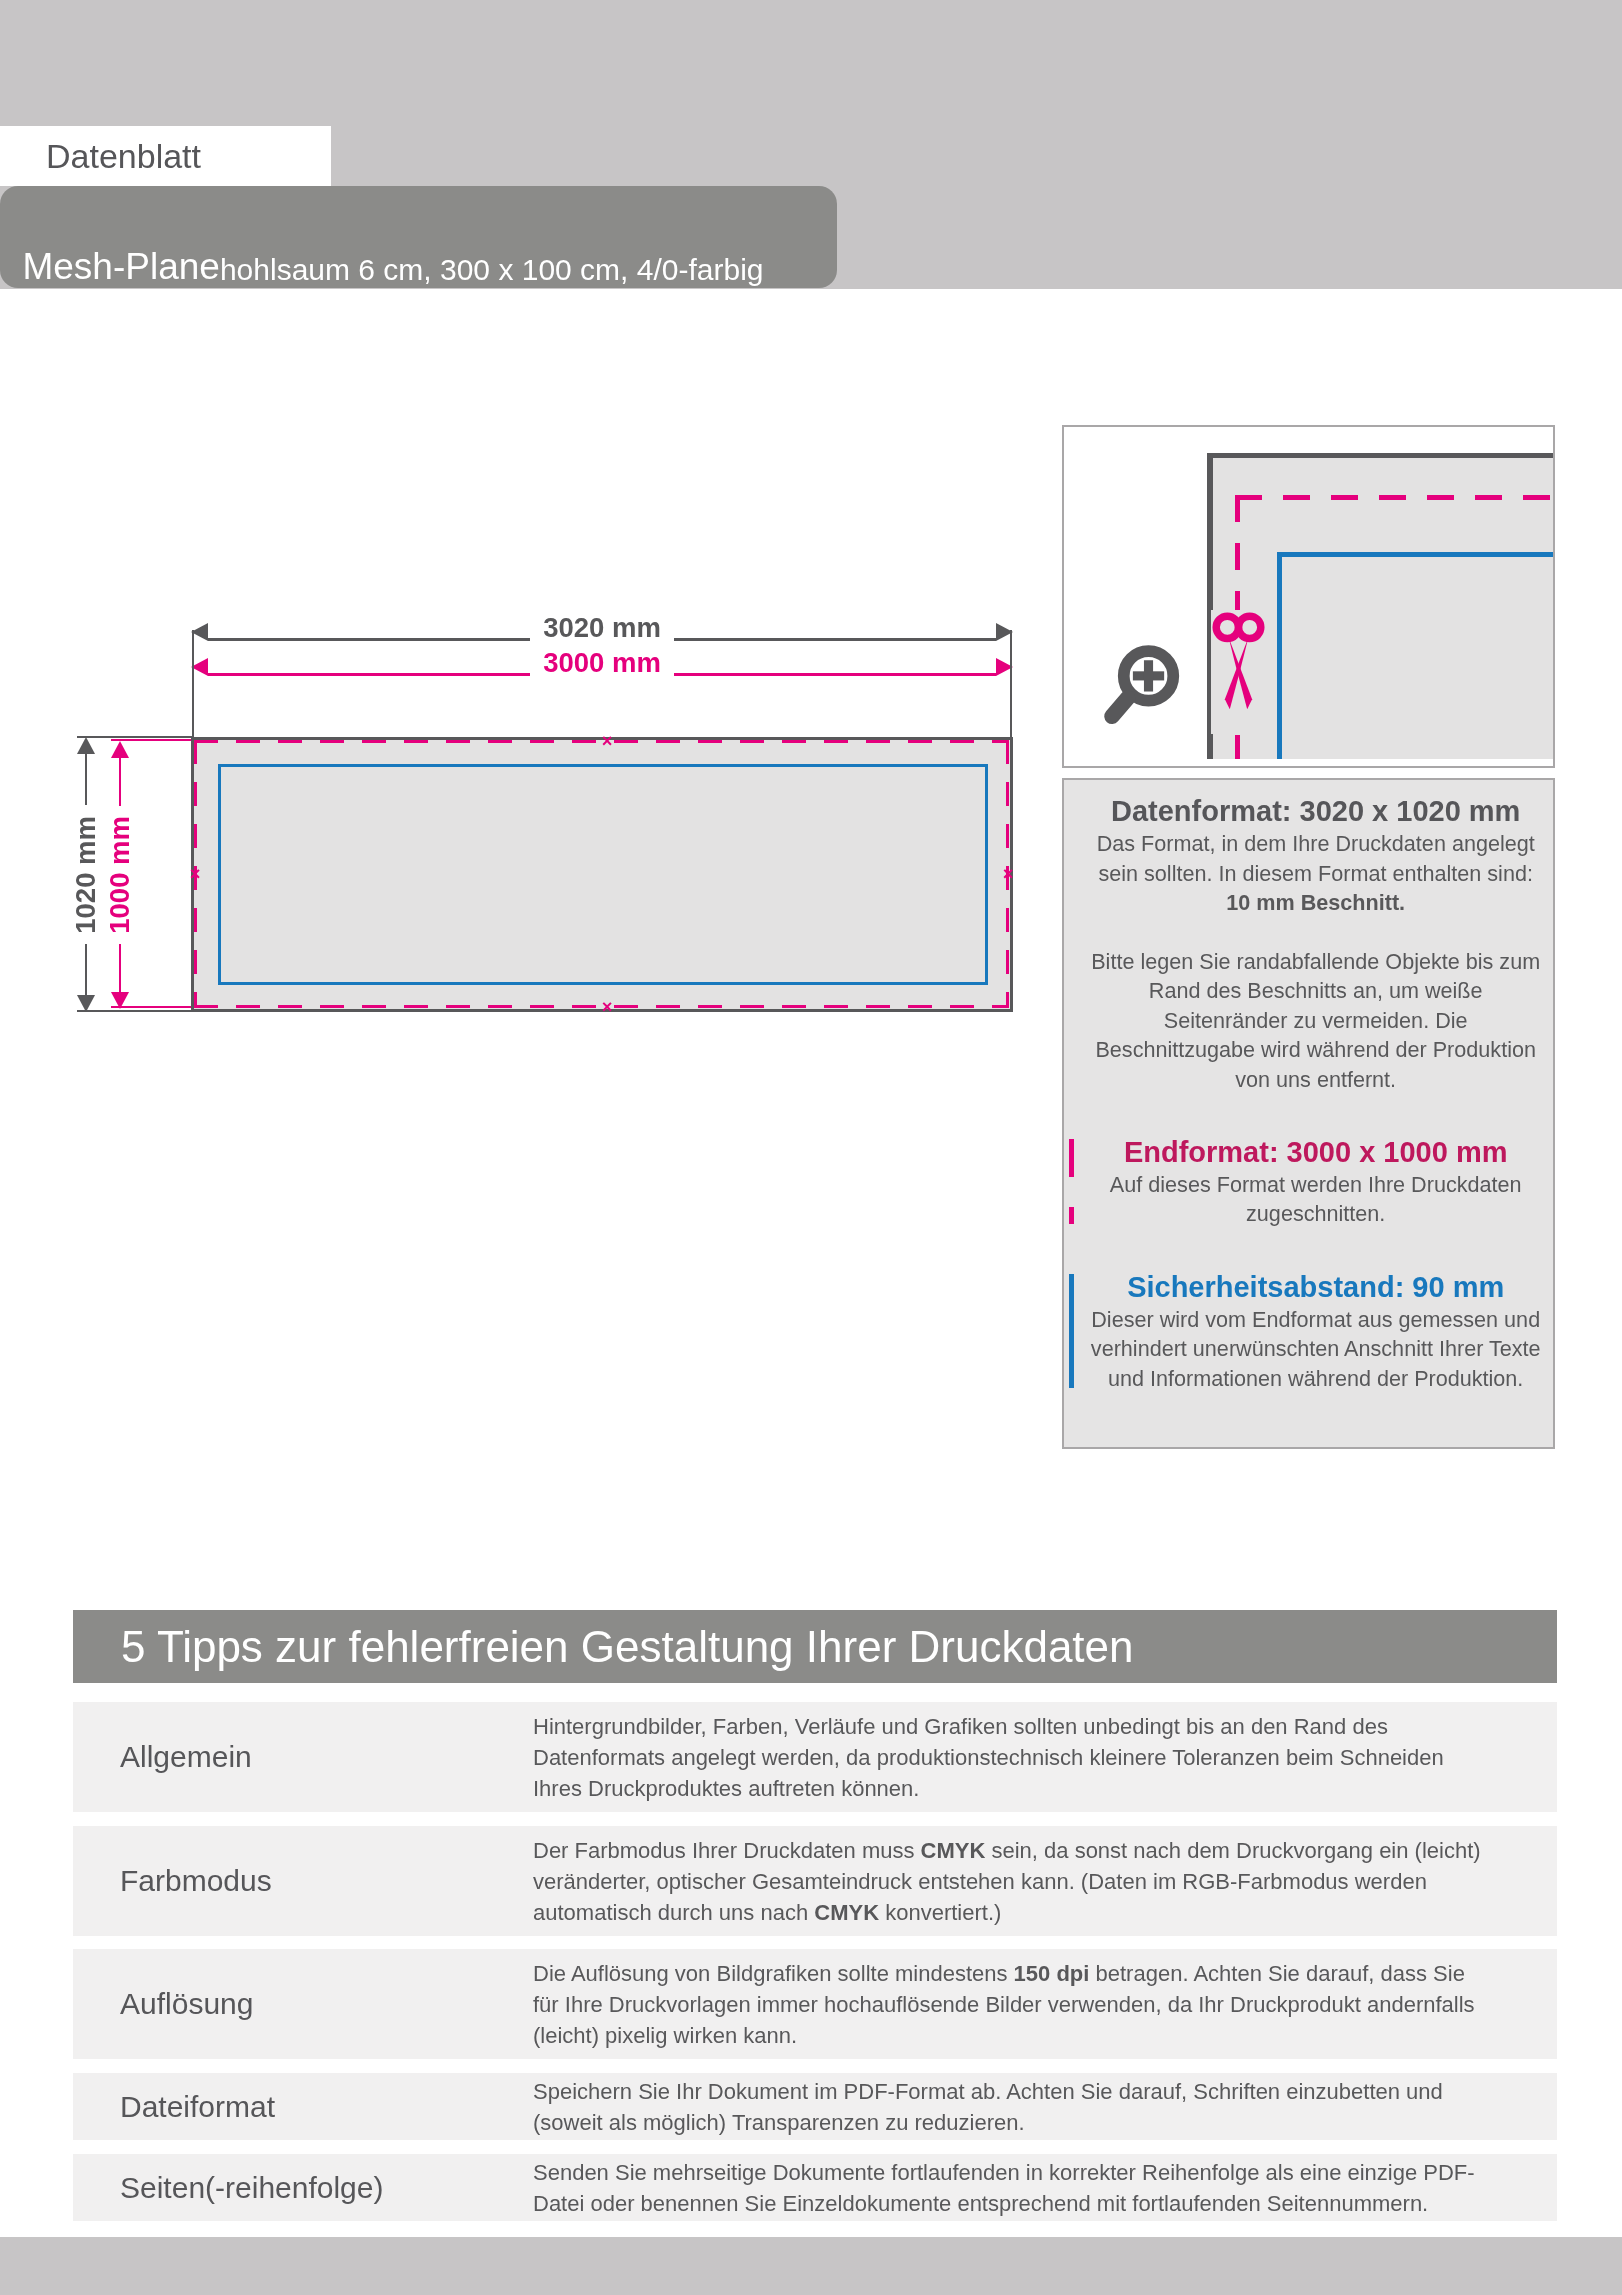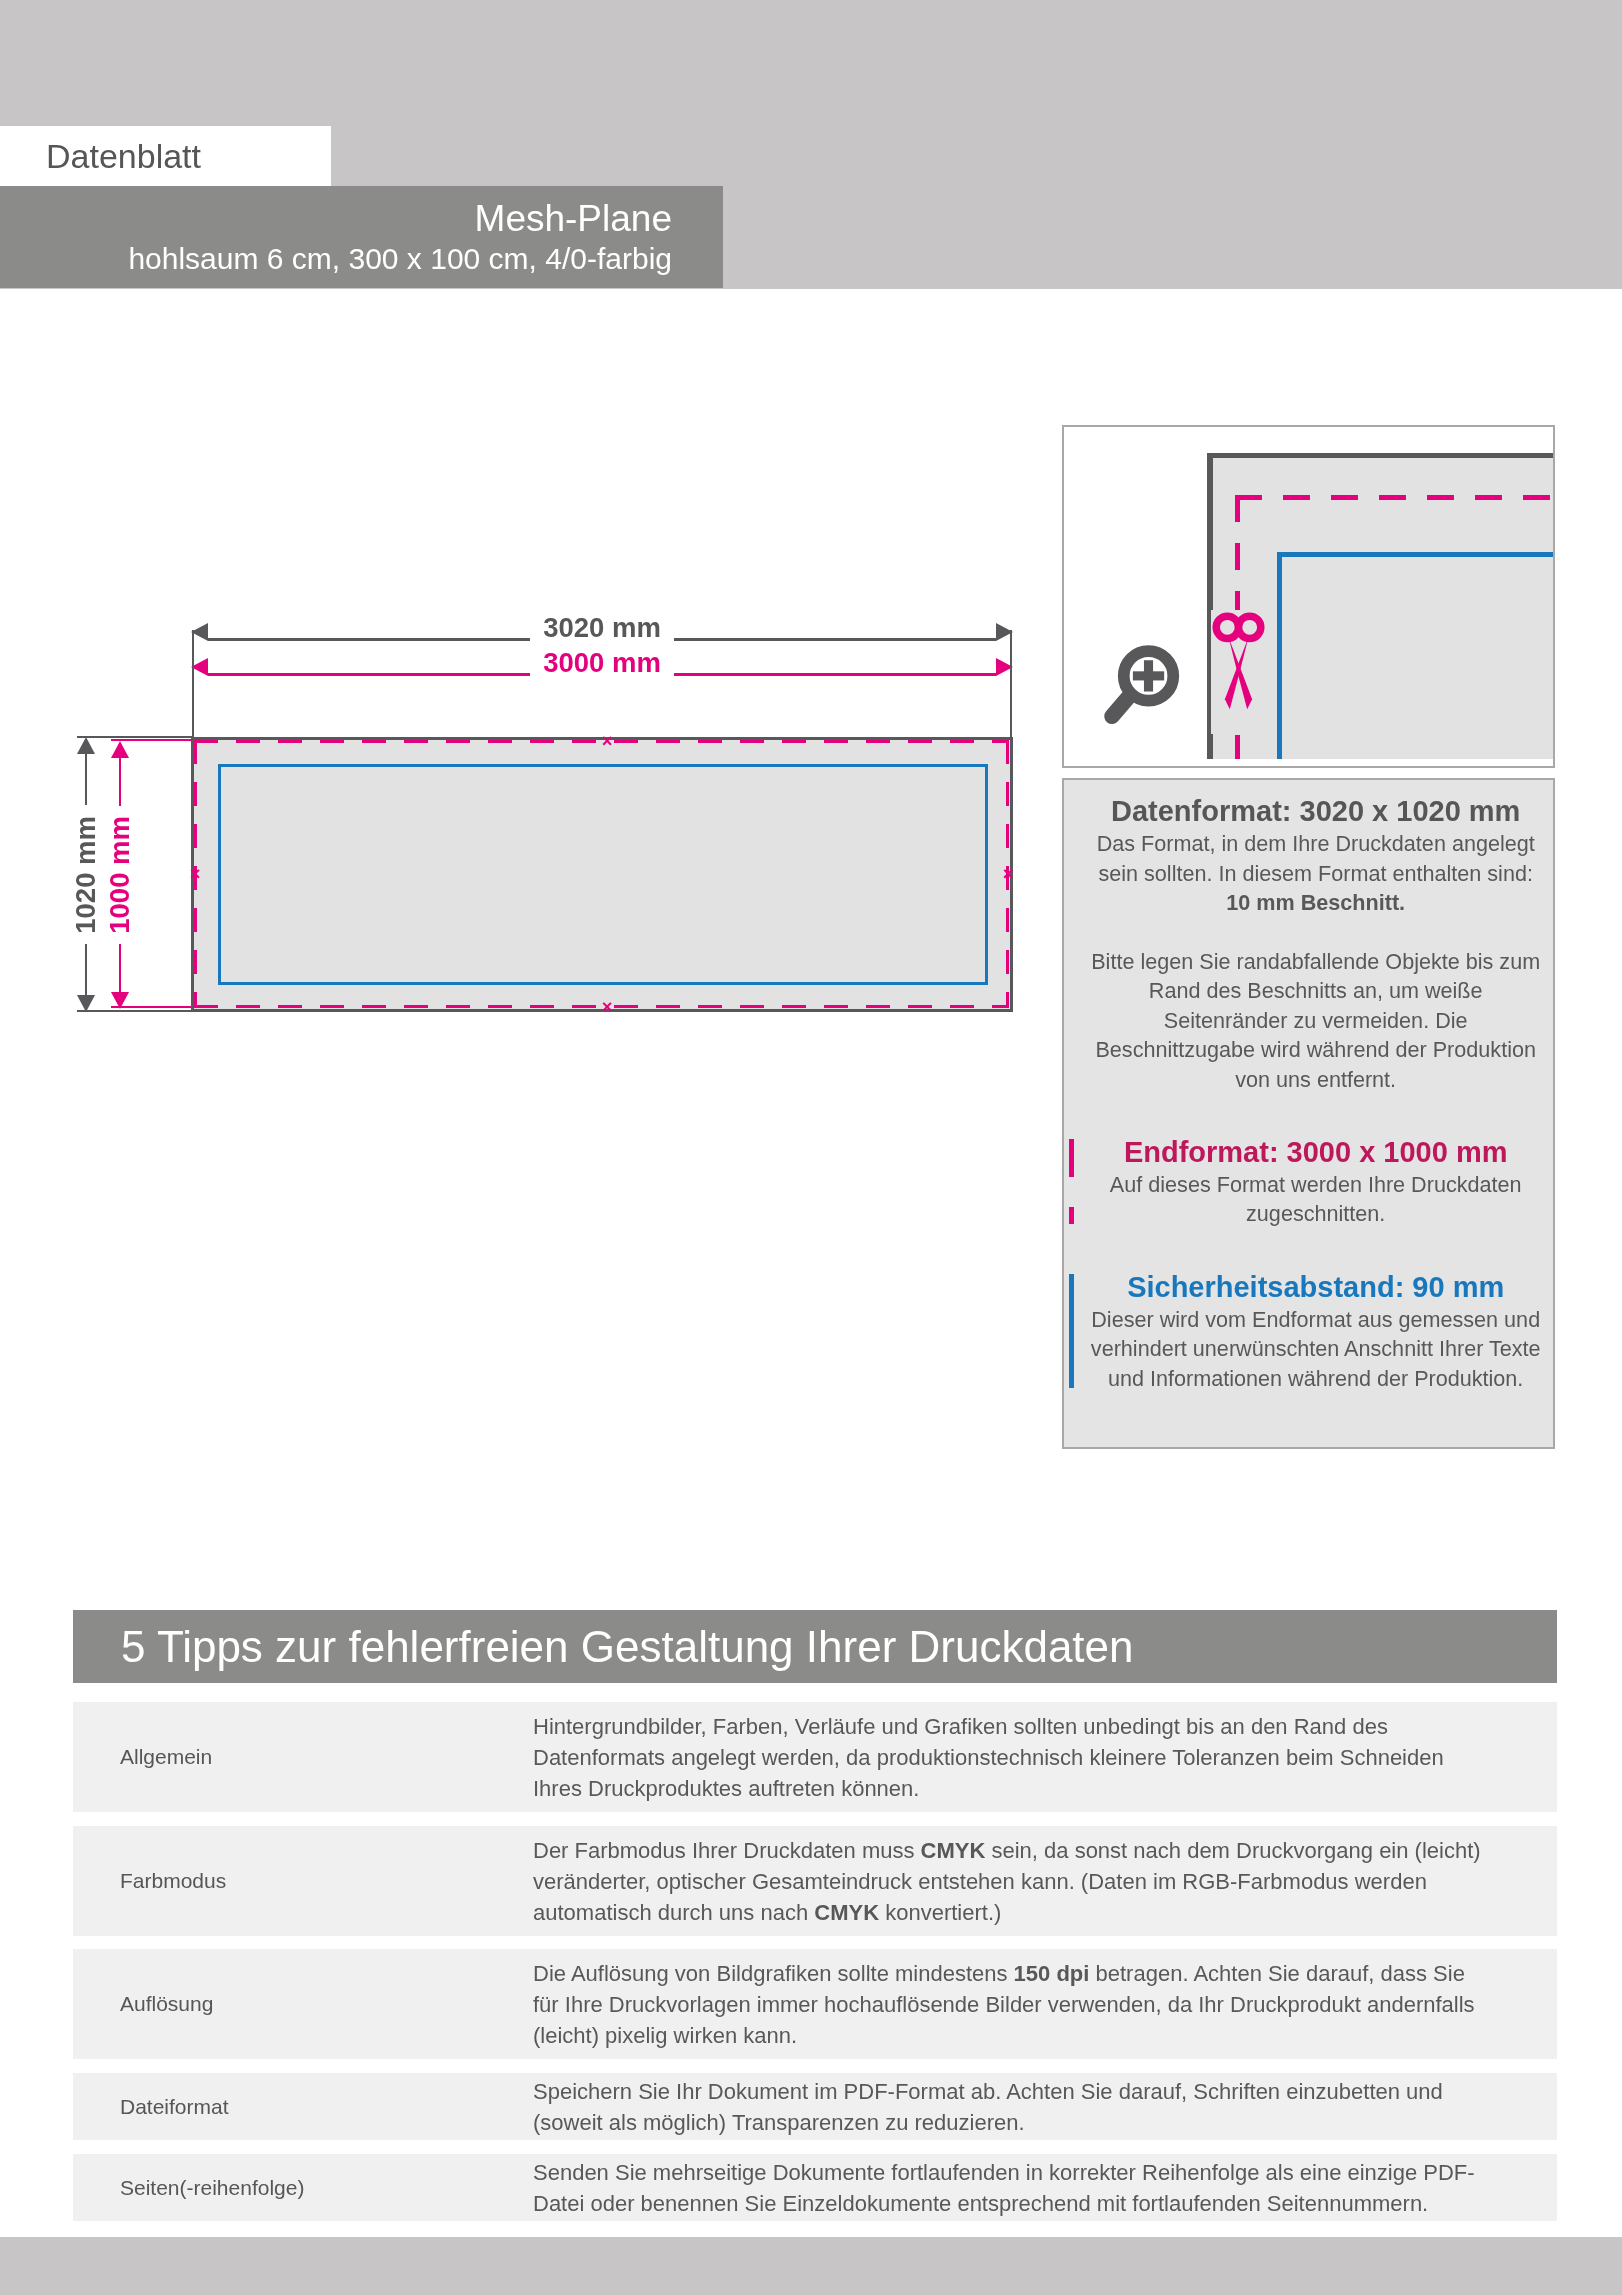--- a/index.html
+++ b/index.html
@@ -11,23 +11,23 @@
     overflow:hidden;
   }
   
   .header-band{position:absolute;left:0;top:0;width:1623px;height:289px;background:#c7c5c6;}
   .doc-label{
     position:absolute;left:0;top:126px;width:331px;height:60px;background:#ffffff;
     display:flex;align-items:center;box-sizing:border-box;padding-left:46px;
     font-size:34px;color:#565659;
   }
   .title-bar{
-    position:absolute;left:0;top:186px;width:723px;height:102px;background:#8b8b89;
-    display:flex;flex-direction:column;justify-content:center;align-items:flex-end;
-    box-sizing:border-box;padding-right:51px;color:#ffffff;
+    position:absolute;left:0;top:186px;width:837px;height:102px;background:#8b8b89;
+    display:flex;flex-direction:row;justify-content:center;align-items:flex-end;
+    box-sizing:border-box;padding-right:51px;color:#ffffff;border-radius:18px;
   }
   .title-bar .title{font-size:37px;line-height:43px;}
   .title-bar .subtitle{font-size:30px;line-height:37px;}
   
   .h-dim{position:absolute;left:191px;width:822px;height:22px;display:flex;align-items:flex-end;}
   .h-dim .line{flex:1;height:2.6px;}
   .h-dim .dimlabel{margin:0 13px;font-size:27.5px;font-weight:bold;line-height:1;white-space:nowrap;}
   .h-dim.gray{top:619px;color:#58585a;}
   .h-dim.gray .line{background:#58585a;}
   .h-dim.magenta{top:654px;color:#e5007d;}
@@ -104,21 +104,21 @@
     position:absolute;left:73px;top:1610px;width:1484px;height:73px;background:#8b8b89;
     display:flex;align-items:center;box-sizing:border-box;padding-left:48px;
     color:#ffffff;font-size:44px;
   }
   .tip-row{
     position:absolute;left:73px;width:1484px;background:#f1f0f0;
     display:flex;align-items:center;box-sizing:border-box;
   }
   .tip-row .tip-label{
     flex:0 0 460px;box-sizing:border-box;padding-left:47px;
-    font-size:21px;color:#565659;
+    font-size:30px;color:#565659;
   }
   .tip-row .tip-text{
     flex:1;max-width:955px;font-size:22px;line-height:31px;color:#58585a;
     padding-right:13px;
   }
   .tip-row.r1{top:1702px;height:110px;}
   .tip-row.r2{top:1826px;height:110px;}
   .tip-row.r3{top:1949px;height:110px;}
   .tip-row.r4{top:2073px;height:67px;}
   .tip-row.r5{top:2154px;height:67px;}

